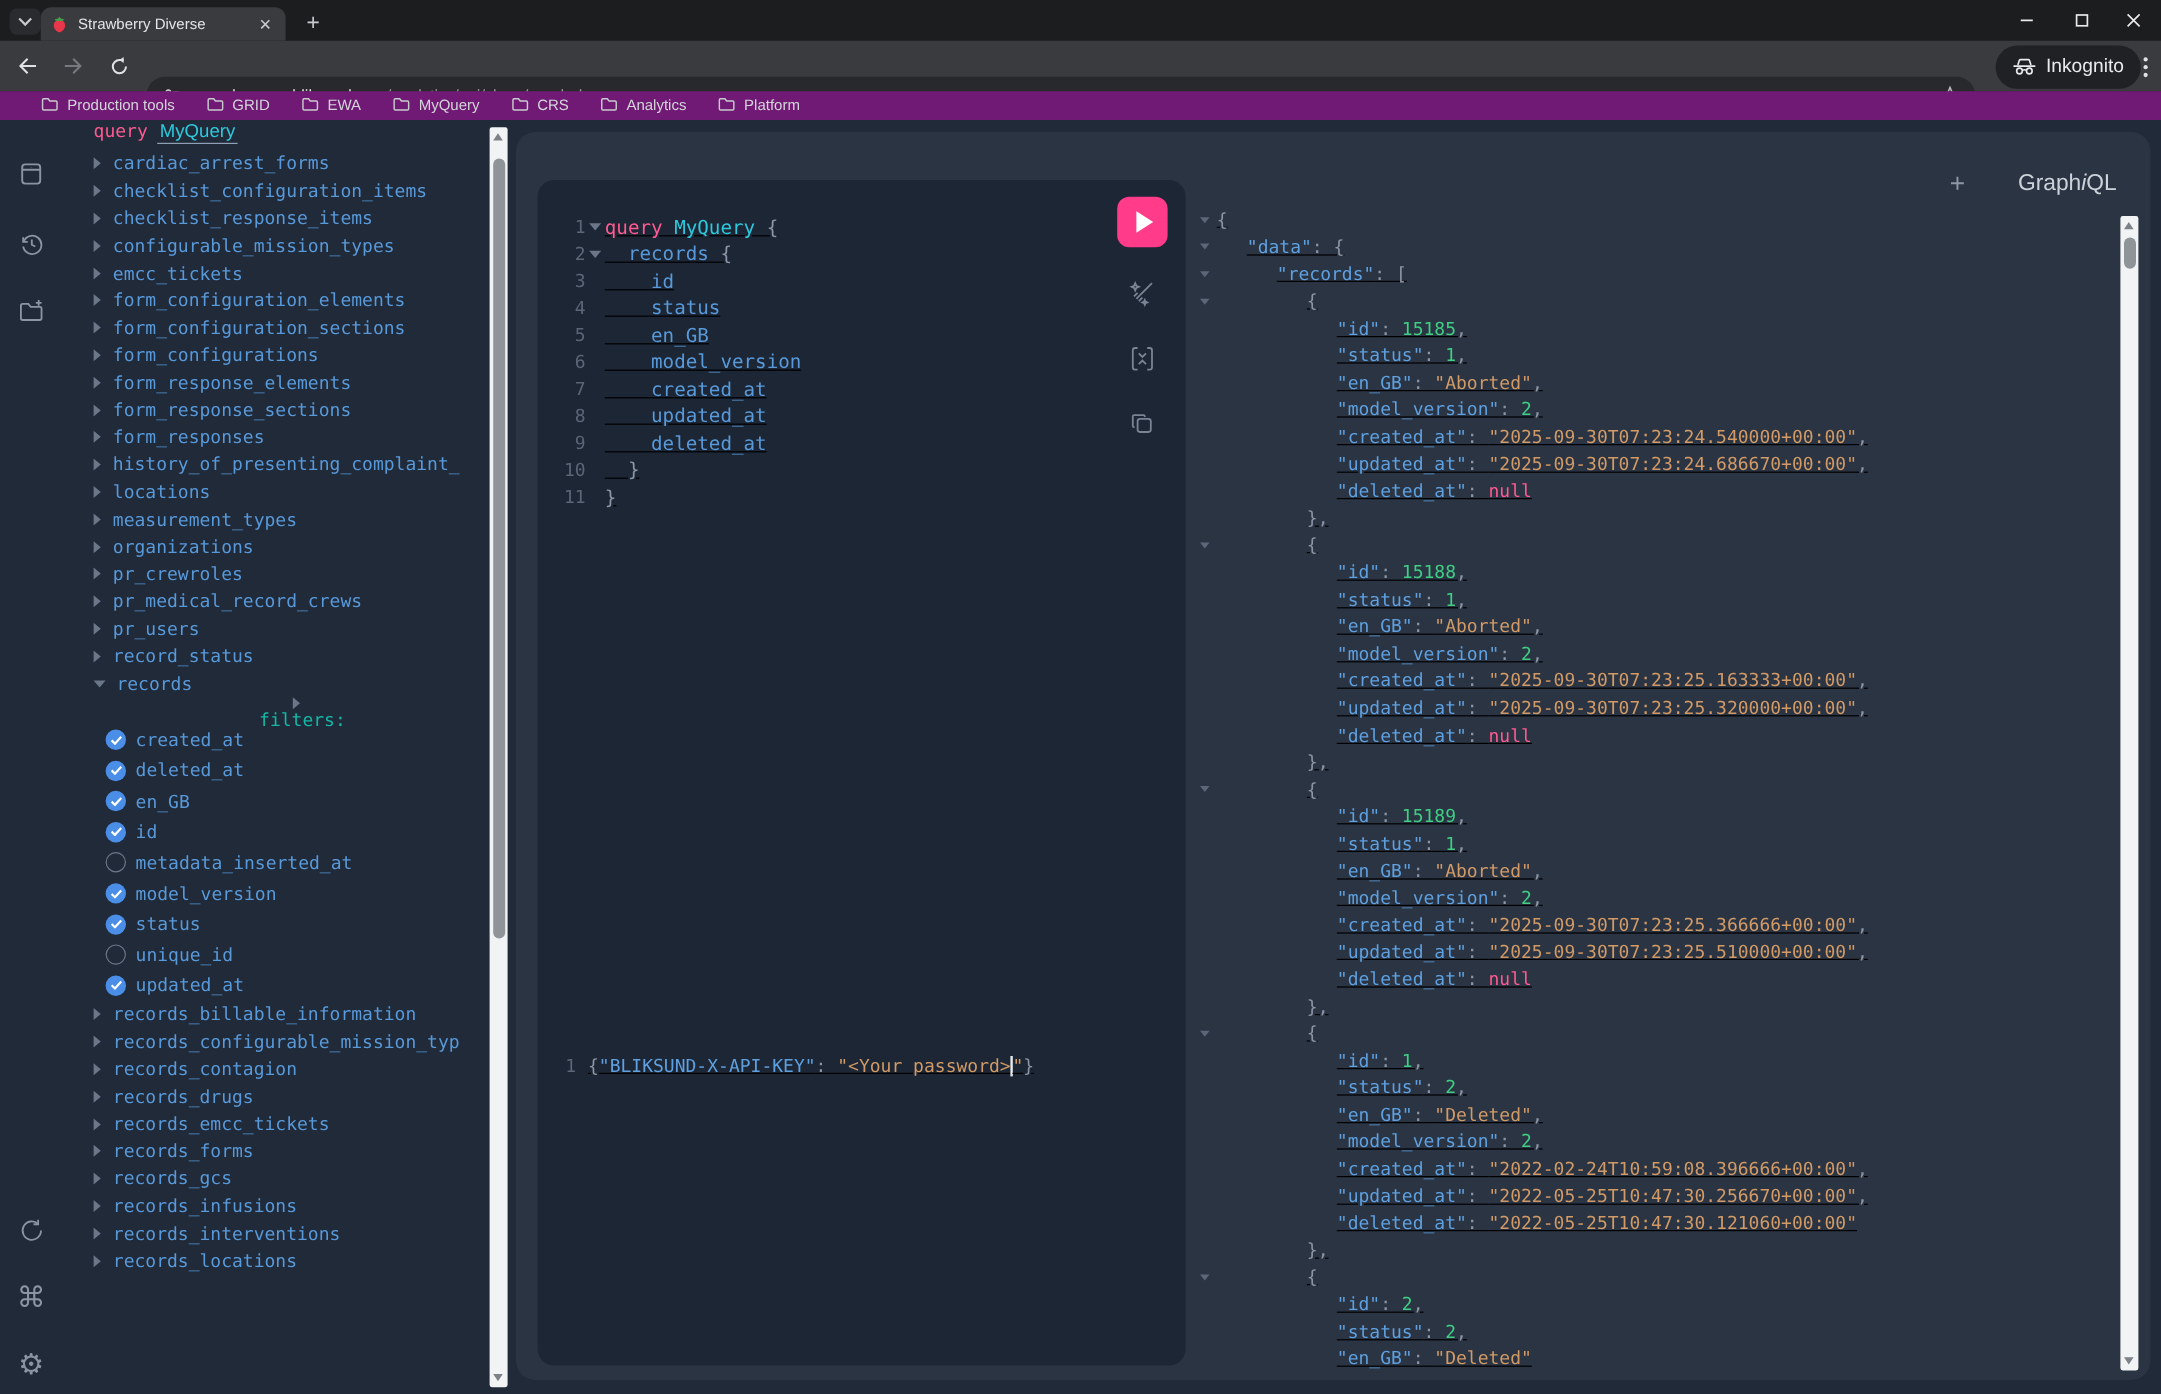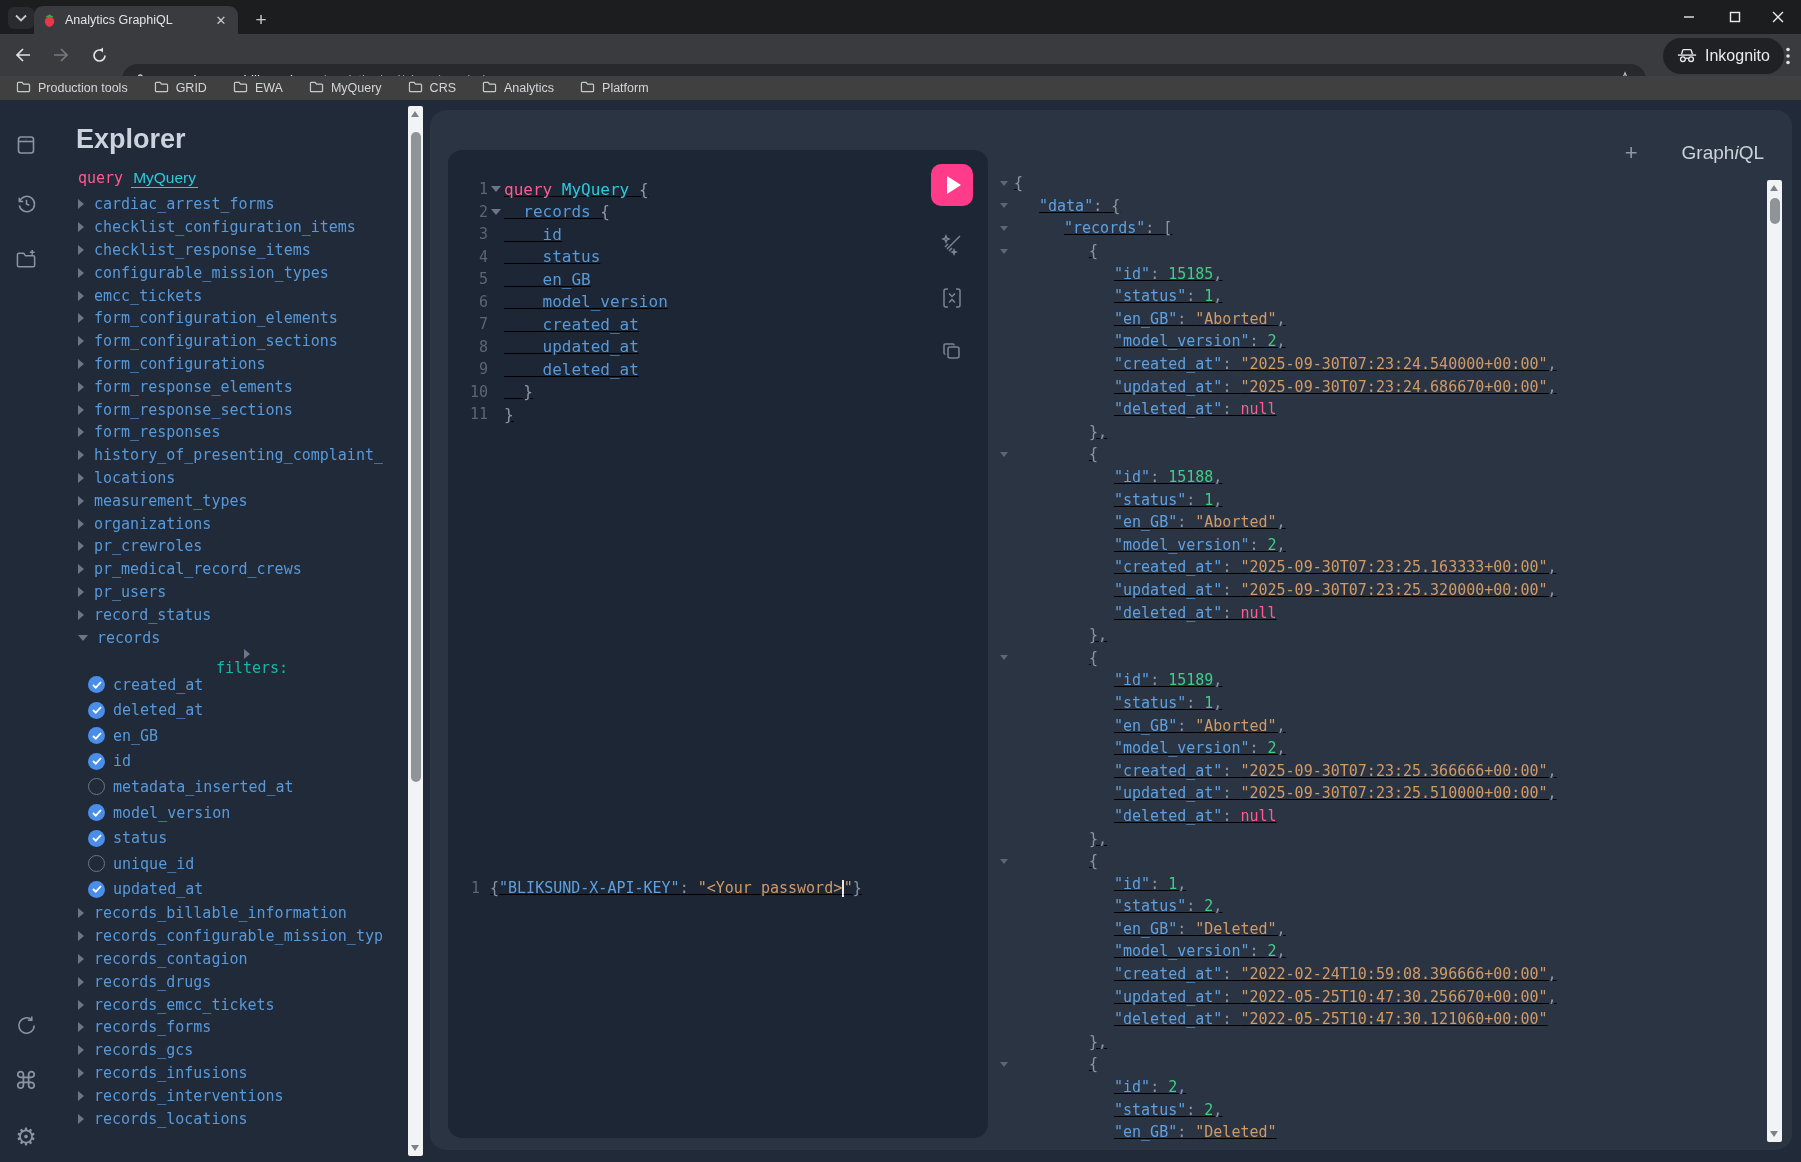--- a/index.html
+++ b/index.html
@@ -23,22 +23,22 @@
   .navbtn{ width:30px; height:30px; margin-left:8px; display:flex; align-items:center; justify-content:center; color:#dfe1e5; }
   .navbtn.dim{ color:#76797d; }
   .omnibox{ position:absolute; left:122px; top:40px; width:1524px; height:31px; background:#27292c;
     border-radius:16px; display:flex; align-items:center; padding:0 12px; gap:10px;margin-top:24px; }
   .url{ font-size:13.5px; white-space:nowrap; overflow:hidden; flex:1; }
   .url .host{ color:#e8eaed; } .url .path{ color:#9aa0a6; }
   .incog{ position:absolute; left:1663px; top:38px; height:36px; padding:0 14px; border-radius:18px;
     background:#202124; color:#e8eaed; font-size:16px; display:flex; align-items:center; gap:8px; }
   .moredots{ position:absolute; left:1776px; top:42px; width:24px; height:28px; color:#dfe1e5;
     display:flex; align-items:center; justify-content:center; }
-  .bookmarks{ position:absolute; left:0; top:76px; width:100%; height:24px; background:#404040;
-    display:flex; align-items:center; gap:6px; padding-left:6px; }
+  .bookmarks{ position:absolute; left:0; top:76px; width:100%; height:24px; background:#701a75;
+    display:flex; align-items:center; gap:6px; padding-left:24px; }
   .bm{ display:flex; align-items:center; gap:7px; color:#d3d5d8; font-size:12.5px; padding:0 10px; height:20px; border-radius:10px; white-space:nowrap; }
 
   
   .app{ position:absolute; left:0; top:100px; width:1801px; height:1062px; background:#202a39; overflow:hidden; }
   .plugin-bar{ position:absolute; left:0; top:0; width:52px; height:100%; }
   .pb-icon{ position:absolute; left:13px; width:26px; height:26px; color:#8b94a3; display:flex; align-items:center; justify-content:center; }
   .session{ position:absolute; left:430px; top:10px; width:1362px; height:1040px; background:#2a3443; border-radius:16px; }
 
   
   .explorer{ position:absolute; left:52px; top:0; width:356px; height:100%; overflow:hidden; }
@@ -113,21 +113,21 @@
     <div class="tabsearch">
       <svg width="12" height="8" viewBox="0 0 12 8">
           <path d="M1 1.5 L6 6.5 L11 1.5" stroke="currentColor" stroke-width="1.8" fill="none"></path>
         </svg>
     </div>
     <div class="tab">
       <svg width="15" height="15" viewBox="0 0 16 16">
         <path d="M8 4 C11 4 13 6 13 9 C13 12.5 9.5 14.8 8 14.8 C6.5 14.8 3 12.5 3 9 C3 6 5 4 8 4Z" fill="#e8374a"></path>
         <path d="M8 1 C9 2.8 11 3.3 12.4 3.2 C11 5 9 5.2 8 4.6 C7 5.2 5 5 3.6 3.2 C5 3.3 7 2.8 8 1Z" fill="#43a047"></path>
       </svg>
-      <span class="tab-title">Analytics GraphiQL</span>
+      <span class="tab-title">Strawberry Diverse</span>
       <span class="tab-close">✕</span>
     </div>
     <div class="newtab">+</div>
     <div class="wctl" style="left:1666px;">
       <svg width="12" height="12" viewBox="0 0 12 12">
           <line x1="1" y1="6" x2="11" y2="6" stroke="currentColor" stroke-width="1.4"></line>
         </svg>
     </div>
     <div class="wctl" style="left:1712px;">
       <svg width="12" height="12" viewBox="0 0 12 12">
@@ -269,21 +269,20 @@
       </div>
       <div class="pb-icon" style="top:968px;font-size:24px;">
           <span>⌘</span>
         </div>
       <div class="pb-icon" style="top:1024px;font-size:24px;">
           <span>⚙</span>
         </div>
     </div>
 
     <div class="explorer">
-      <div class="x-title">Explorer</div>
       <div class="x-oprow">
         <span class="kw">query</span><span class="x-opname">MyQuery</span>
       </div>
       <div id="x-items">
           <div class="x-row branch">
             <span class="caret-r"></span>
             <span>cardiac_arrest_forms</span>
           </div>
           <div class="x-row branch">
             <span class="caret-r"></span>

